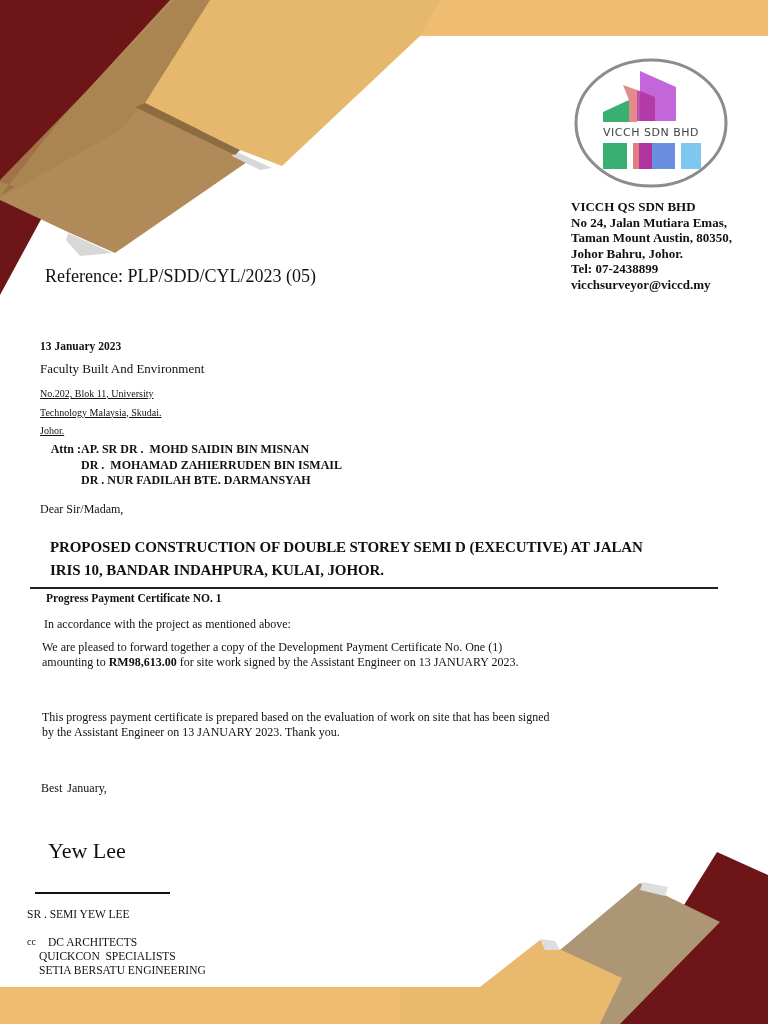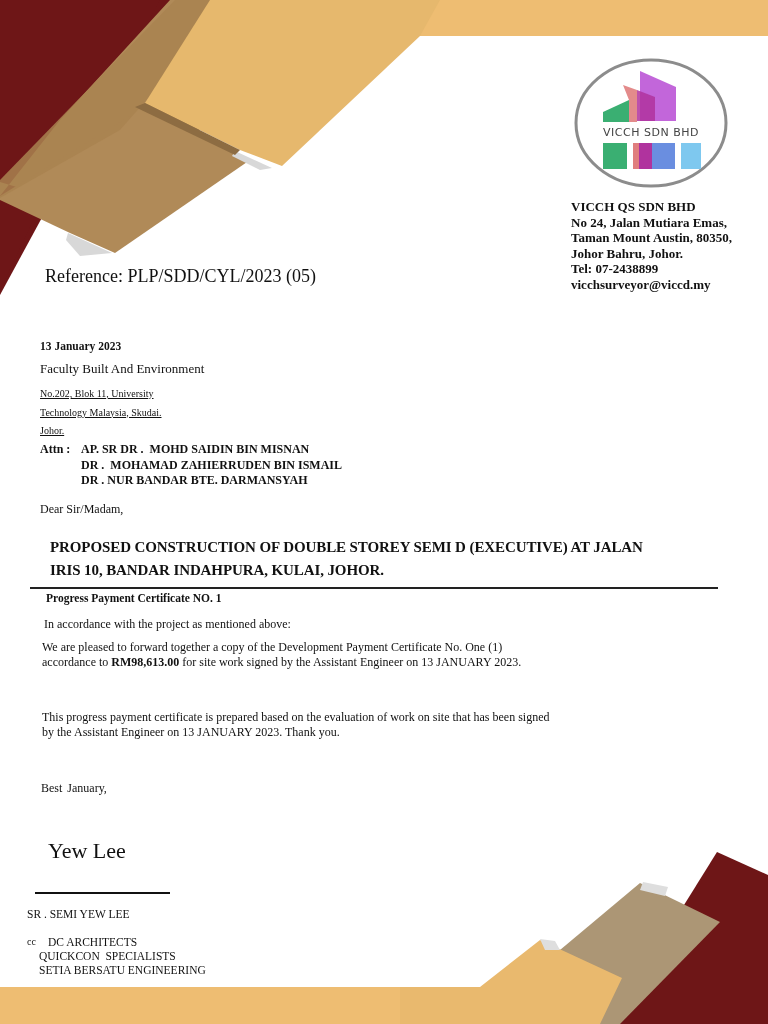--- a/index.html
+++ b/index.html
@@ -13,21 +13,21 @@
     .abs { position: absolute; white-space: nowrap; }
     .logo { position: absolute; left: 573px; top: 57px; width: 156px; height: 132px; }
     .company { position: absolute; left: 571px; top: 199px; font-weight: bold; font-size: 13px; line-height: 15.6px; }
     .company div { white-space: nowrap; }
     .ref { left: 45px; top: 266px; font-size: 18px; }
     .date { left: 40px; top: 340px; font-size: 11.5px; font-weight: bold; }
     .faculty { left: 40px; top: 361px; font-size: 13px; }
     .addr { position: absolute; left: 40px; top: 385px; font-size: 10px; line-height: 18.5px; text-decoration: underline; }
     .addr div { white-space: nowrap; }
     .attn { position: absolute; left: 40px; top: 442px; font-size: 12px; font-weight: bold; line-height: 15.5px; }
-    .attn .row { display: flex; white-space: nowrap; }
+    .attn .row { display: flex; white-space: nowrap; text-align: right; }
     .attn .lbl { width: 41px; }
     .dear { left: 40px; top: 502px; font-size: 12px; font-weight: normal; }
     .subject { position: absolute; left: 50px; top: 536px; font-size: 15px; font-weight: bold; line-height: 23px; letter-spacing: -0.1px; }
     .subject div { white-space: nowrap; }
     .rule { position: absolute; left: 30px; top: 587px; width: 688px; height: 1.5px; background: #222; }
     .cert { left: 46px; top: 592px; font-size: 11.5px; font-weight: bold; }
     .body1 { left: 44px; top: 617px; font-size: 12px; }
     .para { position: absolute; left: 42px; font-size: 12px; line-height: 15px; }
     .para div { white-space: nowrap; }
     .p1 { top: 640px; }
@@ -110,36 +110,36 @@
   <div class="row">
     <span class="lbl">Attn :</span>
     <span style="white-space:pre">AP. SR DR .  MOHD SAIDIN BIN MISNAN</span>
   </div>
   <div class="row">
     <span class="lbl"></span>
     <span style="white-space:pre">DR .  MOHAMAD ZAHIERRUDEN BIN ISMAIL</span>
   </div>
   <div class="row">
     <span class="lbl"></span>
-    <span style="white-space:pre">DR . NUR BANDAR BTE. DARMANSYAH</span>
+    <span style="white-space:pre">DR . NUR FADILAH BTE. DARMANSYAH</span>
   </div>
 </div>
 
 <div class="abs dear">Dear Sir/Madam,</div>
 <div class="subject">
   <div>PROPOSED CONSTRUCTION OF DOUBLE STOREY SEMI D (EXECUTIVE) AT JALAN</div>
   <div>IRIS 10, BANDAR INDAHPURA, KULAI, JOHOR.</div>
 </div>
 <div class="rule"></div>
 <div class="abs cert">Progress Payment Certificate NO. 1</div>
 <div class="abs body1">In accordance with the project as mentioned above:</div>
 
 <div class="para p1">
   <div>We are pleased to forward together a copy of the Development Payment Certificate No. One (1)</div>
-  <div><span style="white-space:pre">accordance to </span><b>RM98,613.00</b><span style="white-space:pre"> for site work signed by the Assistant Engineer on 13 JANUARY 2023.</span></div>
+  <div><span style="white-space:pre">amounting to </span><b>RM98,613.00</b><span style="white-space:pre"> for site work signed by the Assistant Engineer on 13 JANUARY 2023.</span></div>
 </div>
 
 <div class="para p2">
   <div>This progress payment certificate is prepared based on the evaluation of work on site that has been signed</div>
   <div>by the Assistant Engineer on 13 JANUARY 2023. Thank you.</div>
 </div>
 
 <div class="abs regards">Best January,</div>
 <div class="abs sig">Yew Lee</div>
 <div class="sigline"></div>

